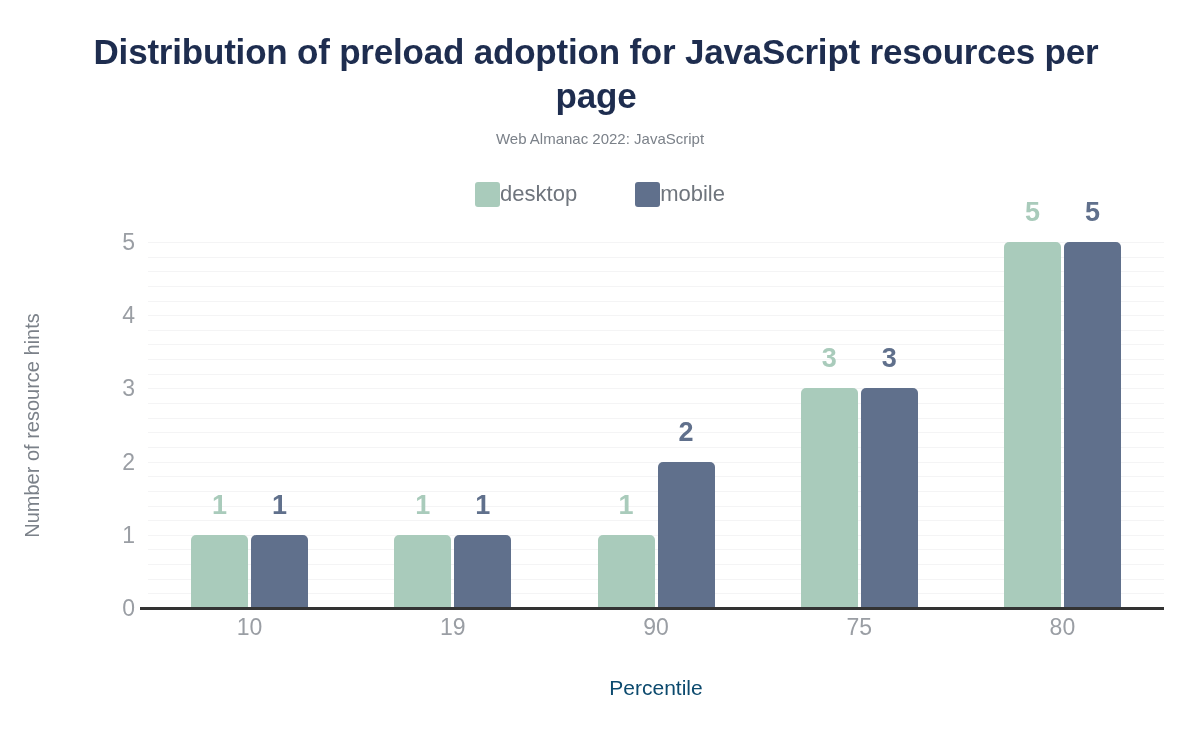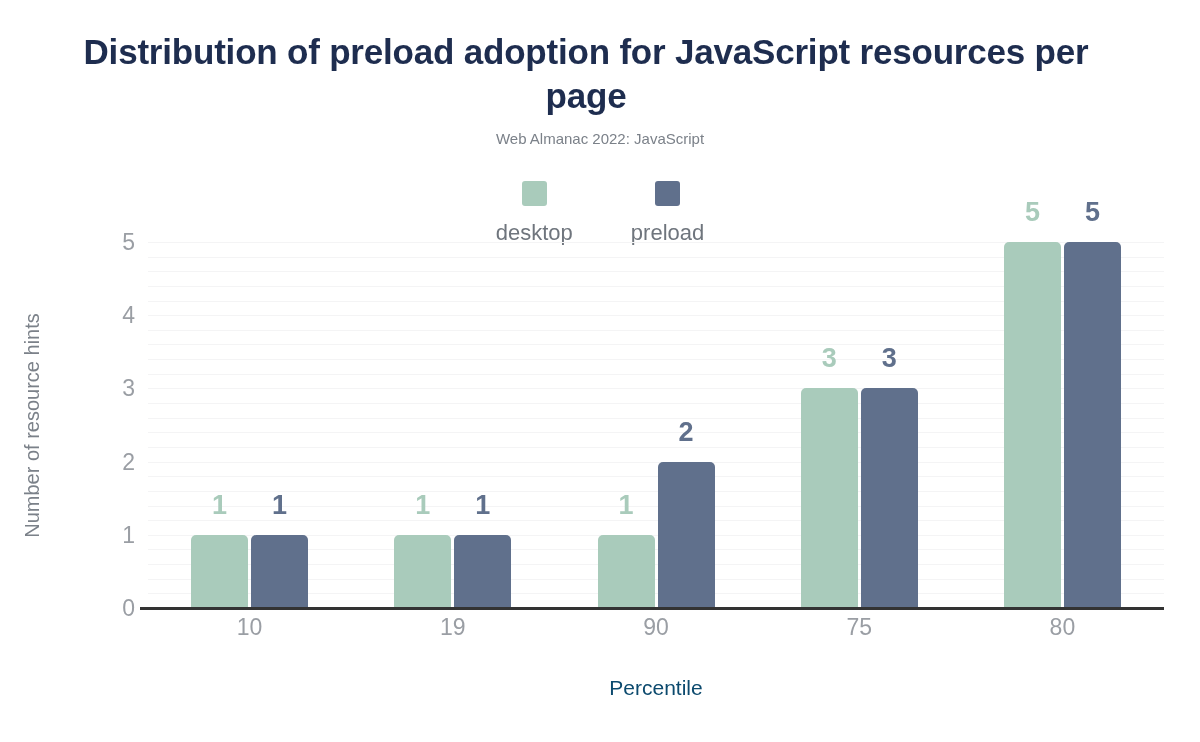--- a/index.html
+++ b/index.html
@@ -12,21 +12,21 @@
     position: relative;
     width: 1200px;
     height: 742px;
     background: #ffffff;
     overflow: hidden;
   }
 
   
   #chart-title {
     position: absolute;
-    left: 46px; top: 30px;
+    left: 56px; top: 30px;
     width: 1080px;
     text-align: center;
     font-size: 35px;
     font-weight: bold;
     line-height: 1.25;
     letter-spacing: -0.2px;
     color: #1e2d4f;
   }
   #chart-subtitle {
     position: absolute;
@@ -45,23 +45,21 @@
     width: 1200px;
     display: flex;
     justify-content: center;
     align-items: center;
     gap: 58px;
     pointer-events: auto;
   }
   .legend-item {
     display: flex;
     align-items: center;
-    gap: 14px;
     cursor: pointer;
-    flex-direction: column;
   }
   .legend-swatch {
     width: 25px; height: 25px;
     border-radius: 3px;
   }
   .legend-label {
     font-size: 22px;
     color: #6f757d;
   }
 
@@ -188,21 +186,21 @@
   <div id="chart-title">Distribution of preload adoption for JavaScript resources per page</div>
   <div id="chart-subtitle">Web Almanac 2022: JavaScript</div>
 
   <div id="legend">
     <div class="legend-item">
       <span class="legend-swatch" style="background: rgb(169, 203, 187);"></span>
       <span class="legend-label">desktop</span>
     </div>
     <div class="legend-item">
       <span class="legend-swatch" style="background: rgb(96, 112, 140);"></span>
-      <span class="legend-label">preload</span>
+      <span class="legend-label">mobile</span>
     </div>
   </div>
 
   <div id="y-axis-title">
     <span>Number of resource hints</span>
   </div>
 
   <div id="y-ticks">
       <div class="ytick" style="top: 366px;">0</div>
       <div class="ytick" style="top: 292.8px;">1</div>

